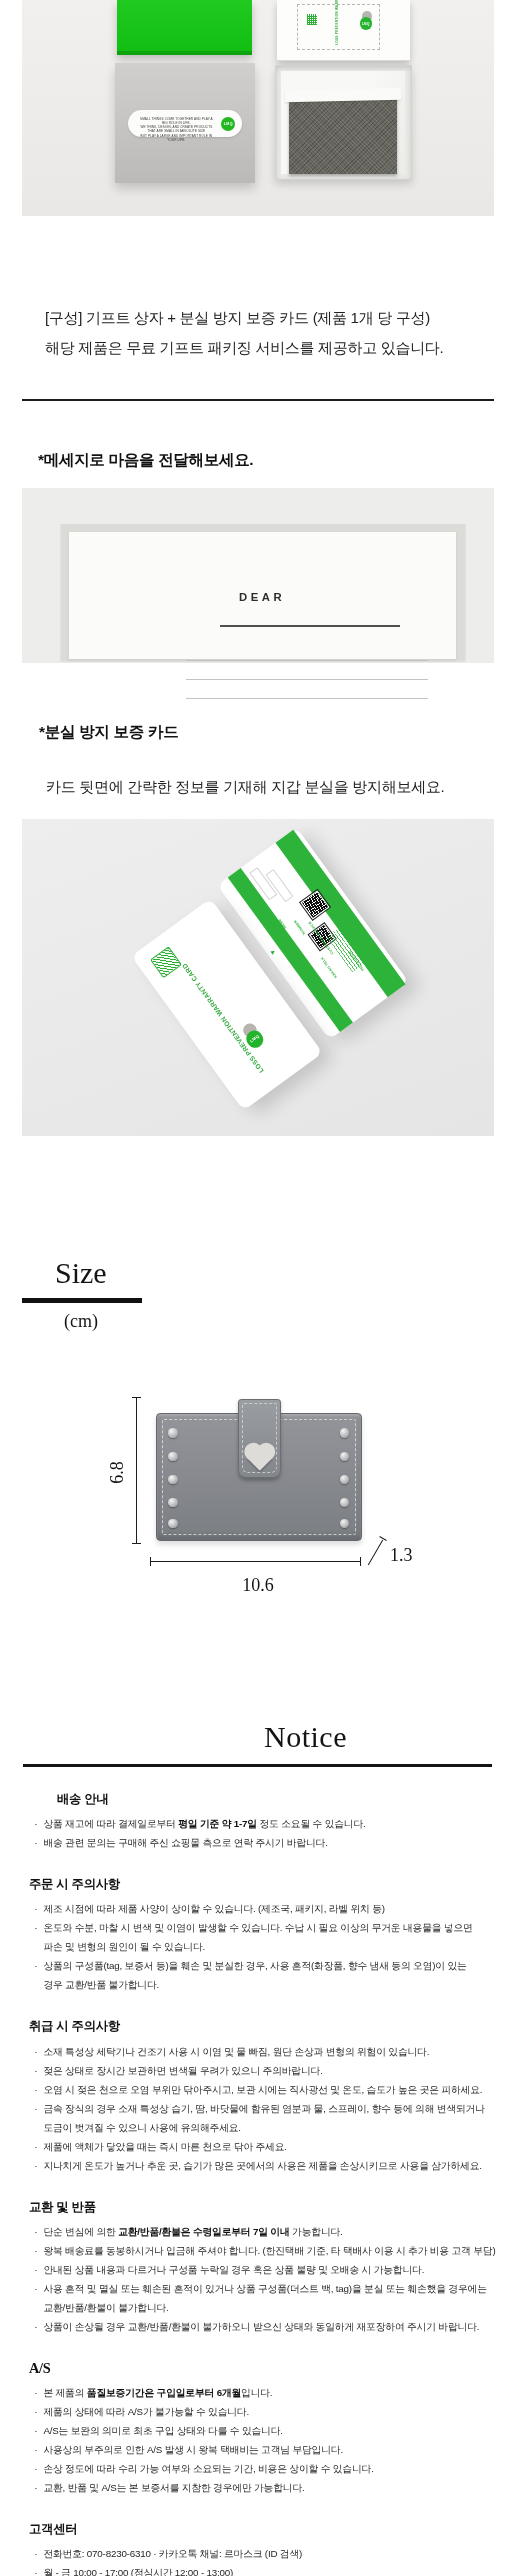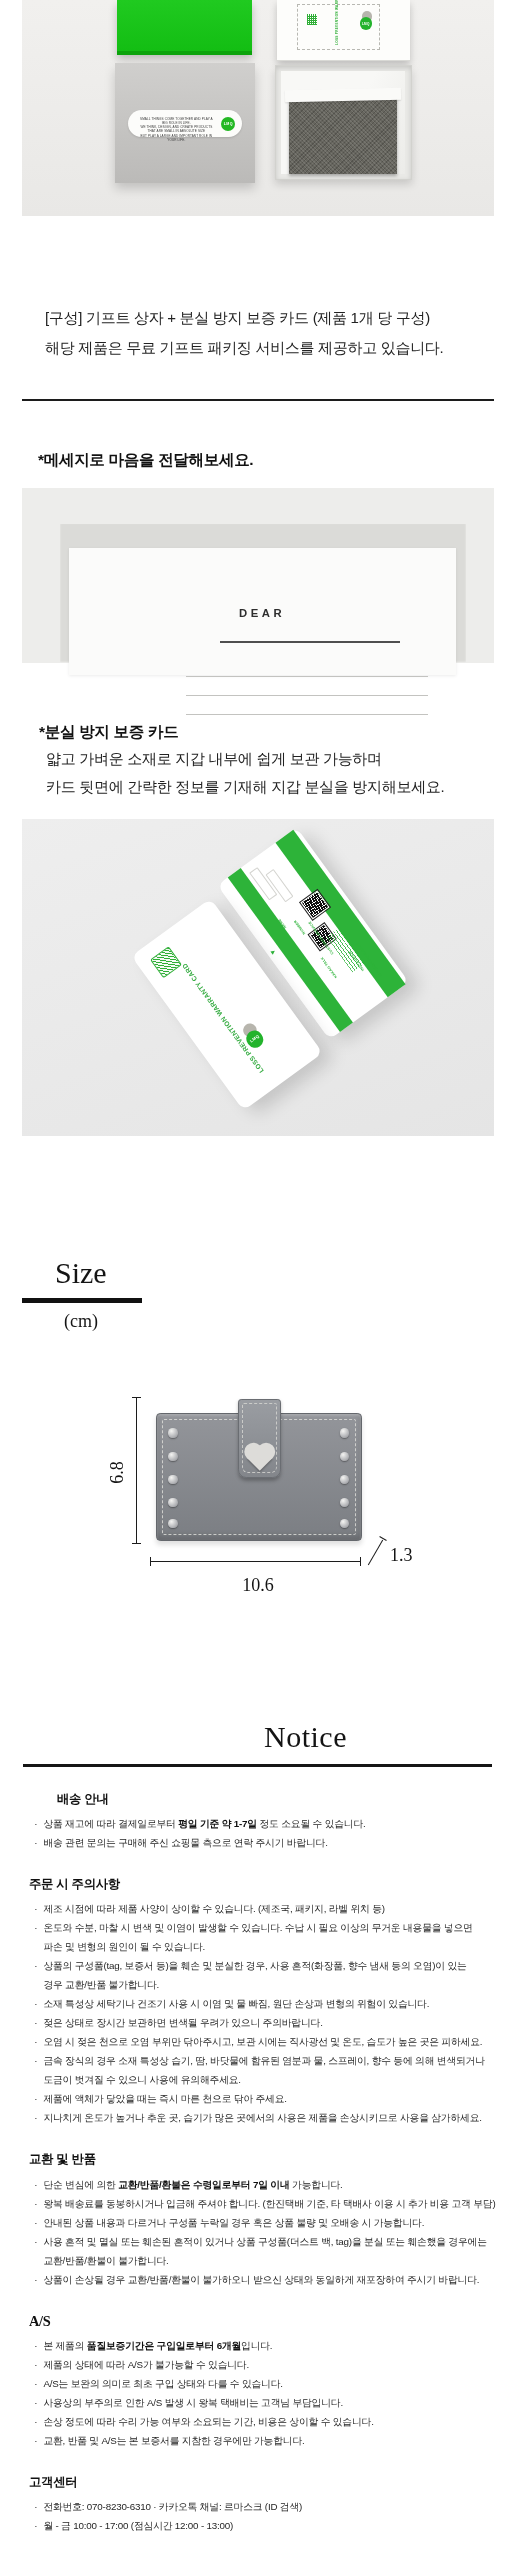--- a/index.html
+++ b/index.html
@@ -47,21 +47,21 @@
   
   .gift-title{left:39px;top:252px;font-size:21.6px;font-weight:bold;letter-spacing:-0.5px;color:#111;}
   .body-line{font-size:15px;color:#222;letter-spacing:-0.3px;}
   .divider{left:21.6px;top:399px;width:472px;height:1.5px;background:#1c1c1c;}
   .sub-title{font-size:15.5px;font-weight:bold;color:#111;letter-spacing:-0.3px;}
 
   
   .photo2{left:21.6px;top:488px;width:472px;height:175px;background:#ededeb;}
   .envelope{position:absolute;left:38px;top:36px;width:406px;height:139px;background:#dbdbd8;
             box-shadow:0 -1px 2.1px rgba(255,255,255,.6) inset;}
-  .dear-card{position:absolute;left:47px;top:60px;width:387px;height:127px;background:#fbfbfa;
+  .dear-card{position:absolute;left:47px;top:44px;width:387px;height:127px;background:#fbfbfa;
              box-shadow:0 1px 3.1px rgba(0,0,0,.08);}
   .dear-word{position:absolute;left:0;right:0;top:59px;text-align:center;font-size:11.3px;letter-spacing:3.6px;
              color:#2e2e2e;font-weight:bold;}
   .line-dark{position:absolute;left:151px;top:93px;width:180px;height:1.5px;background:#4f4f4f;}
   .line-light{position:absolute;left:117px;width:242px;height:1px;background:#c3c3c0;}
 
   
   .photo3{left:21.6px;top:819px;width:472px;height:317px;background:linear-gradient(160deg,#eeeeee,#e5e5e5);}
   .wcard{position:absolute;width:98px;height:191px;background:#fff;border-radius:8.2px;
          box-shadow:7.2px 11.3px 16.5px rgba(0,0,0,.15);transform:rotate(-36deg);}
@@ -165,21 +165,20 @@
     <div class="dear-card">
       <div class="dear-word">DEAR</div>
       <div class="line-dark"></div>
       <div class="line-light" style="top:128px;"></div>
       <div class="line-light" style="top:147px;"></div>
       <div class="line-light" style="top:166px;"></div>
     </div>
   </div>
 
   <div class="abs sub-title nowrap" style="left:39px;top:722px;">*분실 방지 보증 카드</div>
-  <div class="abs body-line nowrap" style="left:46px;top:750px;">얇고 가벼운 소재로 지갑 내부에 쉽게 보관 가능하며</div>
   <div class="abs body-line nowrap" style="left:46px;top:778px;">카드 뒷면에 간략한 정보를 기재해 지갑 분실을 방지해보세요.</div>
 
   <div class="abs photo3">
 
     <div class="wcard back">
       <div class="stripe-narrow"></div>
       <div class="stripe-wide"></div>
       <div class="tri-green"></div>
       <div class="fieldbox" style="left:33px;top:9.3px;"></div>
       <div class="fieldbox" style="left:45px;top:19.6px;"></div>
@@ -249,20 +248,21 @@
         <p class="nitem"><span class="dot">·</span>상품 재고에 따라 결제일로부터 <b>평일 기준 약 1-7일</b> 정도 소요될 수 있습니다.</p>
         <p class="nitem"><span class="dot">·</span>배송 관련 문의는 구매해 주신 쇼핑몰 측으로 연락 주시기 바랍니다.</p>
       </div>
       <div class="ngroup">
         <h3>주문 시 주의사항</h3>
         <p class="nitem"><span class="dot">·</span>제조 시점에 따라 제품 사양이 상이할 수 있습니다. (제조국, 패키지, 라벨 위치 등)</p>
         <p class="nitem"><span class="dot">·</span>온도와 수분, 마찰 시 변색 및 이염이 발생할 수 있습니다. 수납 시 필요 이상의 무거운 내용물을 넣으면<br>파손 및 변형의 원인이 될 수 있습니다.</p>
         <p class="nitem"><span class="dot">·</span>상품의 구성품(tag, 보증서 등)을 훼손 및 분실한 경우, 사용 흔적(화장품, 향수 냄새 등의 오염)이 있는<br>경우 교환/반품 불가합니다.</p>
       </div>
       <div class="ngroup">
+        <h3>취급 시 주의사항</h3>
         <p class="nitem"><span class="dot">·</span>소재 특성상 세탁기나 건조기 사용 시 이염 및 물 빠짐, 원단 손상과 변형의 위험이 있습니다.</p>
         <p class="nitem"><span class="dot">·</span>젖은 상태로 장시간 보관하면 변색될 우려가 있으니 주의바랍니다.</p>
         <p class="nitem"><span class="dot">·</span>오염 시 젖은 천으로 오염 부위만 닦아주시고, 보관 시에는 직사광선 및 온도, 습도가 높은 곳은 피하세요.</p>
         <p class="nitem"><span class="dot">·</span>금속 장식의 경우 소재 특성상 습기, 땀, 바닷물에 함유된 염분과 물, 스프레이, 향수 등에 의해 변색되거나<br>도금이 벗겨질 수 있으니 사용에 유의해주세요.</p>
         <p class="nitem"><span class="dot">·</span>제품에 액체가 닿았을 때는 즉시 마른 천으로 닦아 주세요.</p>
         <p class="nitem"><span class="dot">·</span>지나치게 온도가 높거나 추운 곳, 습기가 많은 곳에서의 사용은 제품을 손상시키므로 사용을 삼가하세요.</p>
       </div>
       <div class="ngroup">
         <h3>교환 및 반품</h3>
         <p class="nitem"><span class="dot">·</span>단순 변심에 의한 <b>교환/반품/환불은 수령일로부터 7일 이내</b> 가능합니다.</p>

